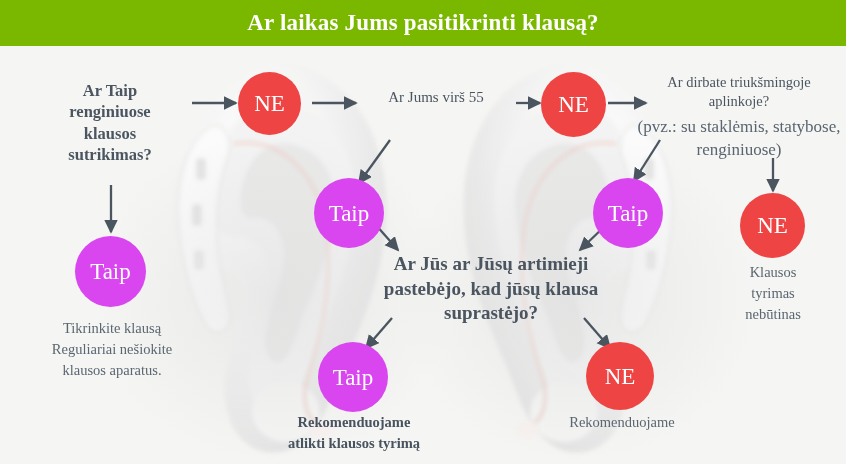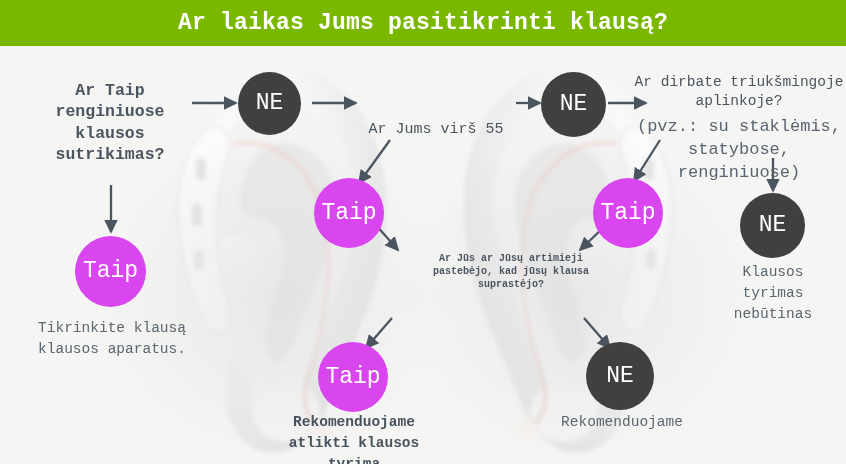--- a/index.html
+++ b/index.html
@@ -6,21 +6,21 @@
     margin: 0;
     padding: 0;
     background: #ffffff;
   }
   .canvas {
     position: relative;
     width: 846px;
     height: 464px;
     overflow: hidden;
     background: #f5f5f3;
-    font-family: Liberation Mono, monospace;
+    font-family: Liberation Serif, serif;
     -webkit-font-smoothing: antialiased;
   }
 
   
   .banner {
     position: absolute;
     left: 0; top: 0;
     width: 846px;
     height: 46px;
     background: #7ab800;
@@ -68,21 +68,21 @@
   .node {
     position: absolute;
     border-radius: 50%;
     display: flex;
     align-items: center;
     justify-content: center;
     color: #ffffff;
     font-weight: 400;
     line-height: 1;
   }
-  .node.ne   { background: #404040; }
+  .node.ne   { background: #ef4444; }
   .node.taip { background: #d946ef; }
 
   .qtext {
     position: absolute;
     color: #4a5560;
     line-height: 1.3;
     text-align: center;
   }
   .qtext.bold { font-weight: 700; }
   .qtext.sub  { font-size: 17px; color: #5a6570; line-height: 1.35; }
@@ -252,21 +252,21 @@
     <div>Ar Taip</div>
     <div>renginiuose</div>
     <div>klausos</div>
     <div>sutrikimas?</div>
   </div>
 
   <div class="node ne" style="left:238px; top:72px; width:63px; height:63px; font-size:23px;">
     <span>NE</span>
   </div>
 
-  <div class="qtext" style="left:356px; top:88px; width:160px; font-size:15px;margin-top:32px;">
+  <div class="qtext" style="left:356px; top:88px; width:160px; font-size:15px;">
     <div>Ar Jums virš 55</div>
   </div>
 
   <div class="node ne" style="left:541px; top:72px; width:65px; height:65px; font-size:23px;">
     <span>NE</span>
   </div>
 
   <div class="qtext" style="left:633px; top:73px; width:212px; font-size:14.5px;">
     <div>Ar dirbate triukšmingoje</div>
     <div>aplinkoje?</div>
@@ -293,24 +293,25 @@
   </div>
 
   <div class="result" style="left:706px; top:262px; width:134px;">
     <div>Klausos</div>
     <div>tyrimas</div>
     <div>nebūtinas</div>
   </div>
 
   <div class="result" style="left:14px; top:318px; width:196px;">
     <div>Tikrinkite klausą</div>
+    <div>Reguliariai nešiokite</div>
     <div>klausos aparatus.</div>
   </div>
 
-  <div class="qtext bold" style="left:400px; top:252px; width:222px; font-size:10px;">
+  <div class="qtext bold" style="left:380px; top:252px; width:222px; font-size:19px;">
     <div>Ar Jūs ar Jūsų artimieji</div>
     <div>pastebėjo, kad jūsų klausa</div>
     <div>suprastėjo?</div>
   </div>
 
   <div class="node taip" style="left:318px; top:342px; width:70px; height:70px; font-size:23px;">
     <span>Taip</span>
   </div>
 
   <div class="node ne" style="left:586px; top:342px; width:68px; height:68px; font-size:23px;">

